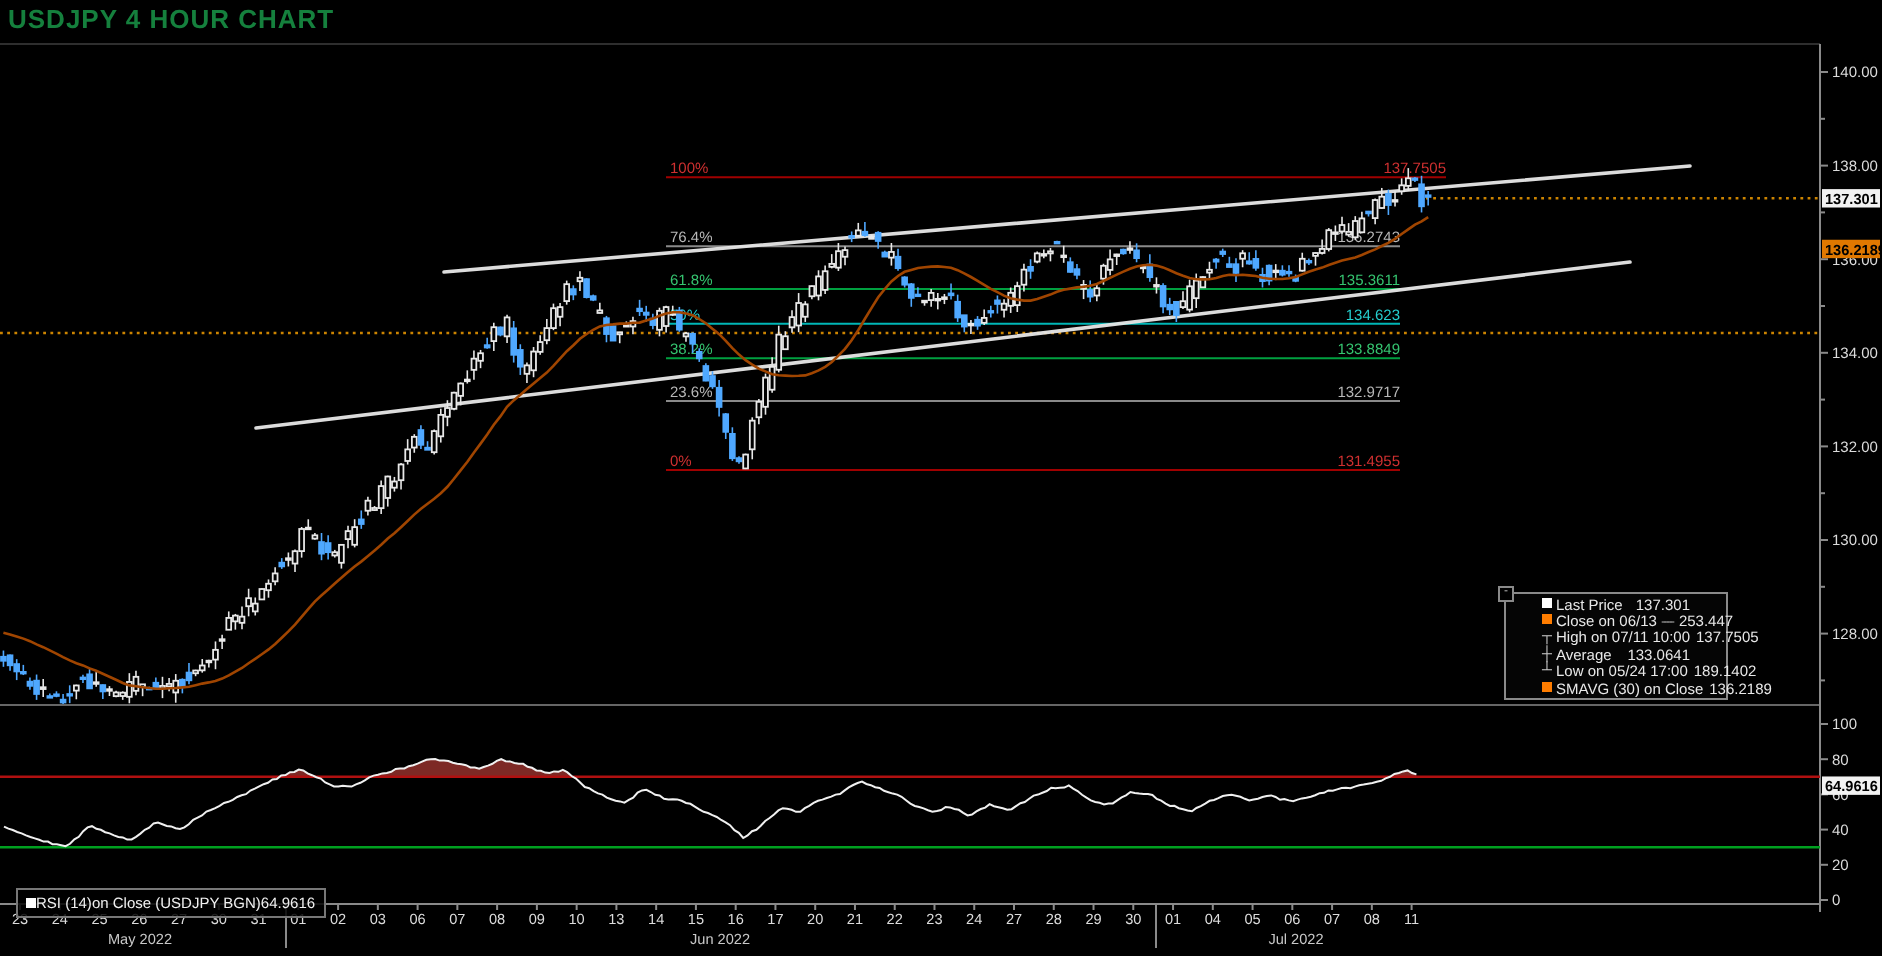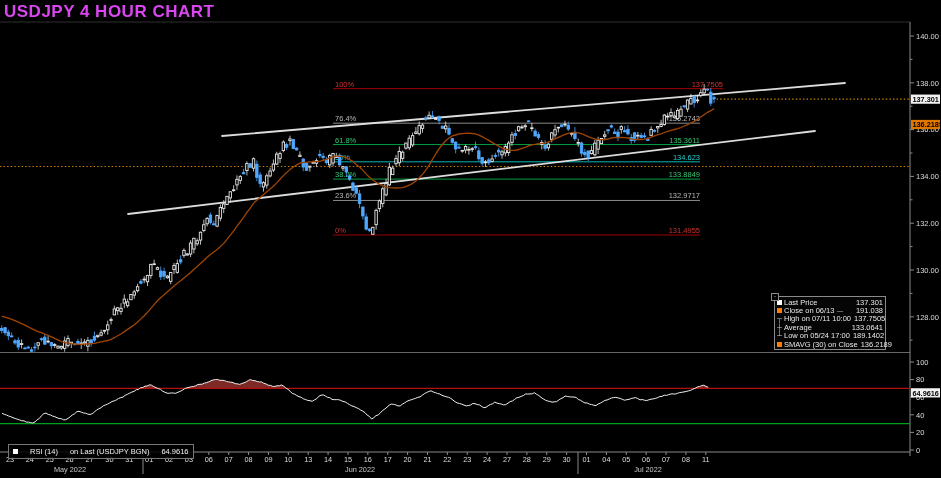--- a/index.html
+++ b/index.html
@@ -1,33 +1,33 @@
 <!DOCTYPE html>
 <html><head>
 <meta charset="utf-8">
 <style>
   html,body{margin:0;padding:0;background:#000;}
   #app{position:relative;width:941px;height:478px;background:#000;overflow:hidden;
        font-family:"Liberation Sans",sans-serif;}
-  #title{position:absolute;left:4px;top:2px;color:#d946ef;font-size:17px;font-weight:bold;
+  #title{position:absolute;left:4px;top:2px;color:#15803d;font-size:13px;font-weight:bold;
          letter-spacing:.5px;white-space:nowrap;}
   svg{position:absolute;left:0;top:0;}
   svg text{font-family:"Liberation Sans",sans-serif;}
-  #legend{position:absolute;left:774px;top:296px;width:112px;border:1px solid #8a8a8a;
-          background:#050505;color:#e8e8e8;font-size:7.5px;padding:1px 2px;box-sizing:border-box;}
+  #legend{position:absolute;left:752px;top:296px;width:112px;border:1px solid #8a8a8a;
+          background:#050505;color:#e8e8e8;font-size:7.5px;padding:1px 18px;box-sizing:border-box;}
   .lrow{display:flex;align-items:center;height:8.4px;white-space:nowrap;}
   .lic{display:inline-block;width:7px;flex:0 0 7px;text-align:left;color:#ccc;font-size:7px;line-height:7px;}
   .sq{display:inline-block;width:5px;height:5px;}
   .lval{margin-left:auto;padding-left:3px;}
   .lsample{color:#999;letter-spacing:-1px;padding-left:2px;}
   #legexp{position:absolute;left:-4px;top:-4px;width:6px;height:6px;border:1px solid #8a8a8a;
           background:#000;color:#bbb;font-size:6px;line-height:5px;text-align:center;}
   #rsibox{position:absolute;left:8px;top:444px;height:13px;border:1px solid #777;
           background:rgba(0,0,0,.85);color:#f0f0f0;font-size:7.5px;line-height:13px;
-          padding:0 4px;white-space:nowrap;display:flex;align-items:center;gap:12px;}
+          padding:0 4px;white-space:nowrap;display:flex;align-items:center;gap:0;}
 </style>
 </head>
 <body>
 
 <div id="app">
   <svg id="chart" width="941" height="478" viewBox="0 0 941 478">
       <defs>
         <clipPath id="mainClip">
           <rect x="0" y="23" width="910" height="329"></rect>
         </clipPath>
@@ -644,21 +644,21 @@
     <div id="legexp">-</div>
   <div class="lrow">
         <span class="lic"><span class="sq" style="background:#fff"></span></span>
         <span>Last Price</span>
         <span class="lval">137.301</span>
       </div>
       <div class="lrow">
         <span class="lic"><span class="sq" style="background:#ff7d00"></span></span>
         <span>Close on 06/13</span>
         <span class="lsample">----</span>
-        <span class="lval">191.038</span>
+        <span class="lval">253.447</span>
       </div>
       <div class="lrow">
         <span class="lic">┬</span>
         <span>High on 07/11 10:00</span>
         <span class="lval">137.7505</span>
       </div>
       <div class="lrow">
         <span class="lic">┼</span>
         <span>Average</span>
         <span class="lval">133.0641</span>
@@ -670,16 +670,16 @@
       </div>
       <div class="lrow">
         <span class="lic"><span class="sq" style="background:#ff7d00"></span></span>
         <span>SMAVG (30)  on Close</span>
         <span class="lval">136.2189</span>
       </div>
     </div>
   <div id="rsibox">
     <span class="sq" style="background:#fff"></span>
     <span>RSI (14)</span>
-    <span>on Last (USDJPY BGN)</span>
+    <span>on Close (USDJPY BGN)</span>
     <span>64.9616</span>
   </div>
 </div>
 
 </body></html>

